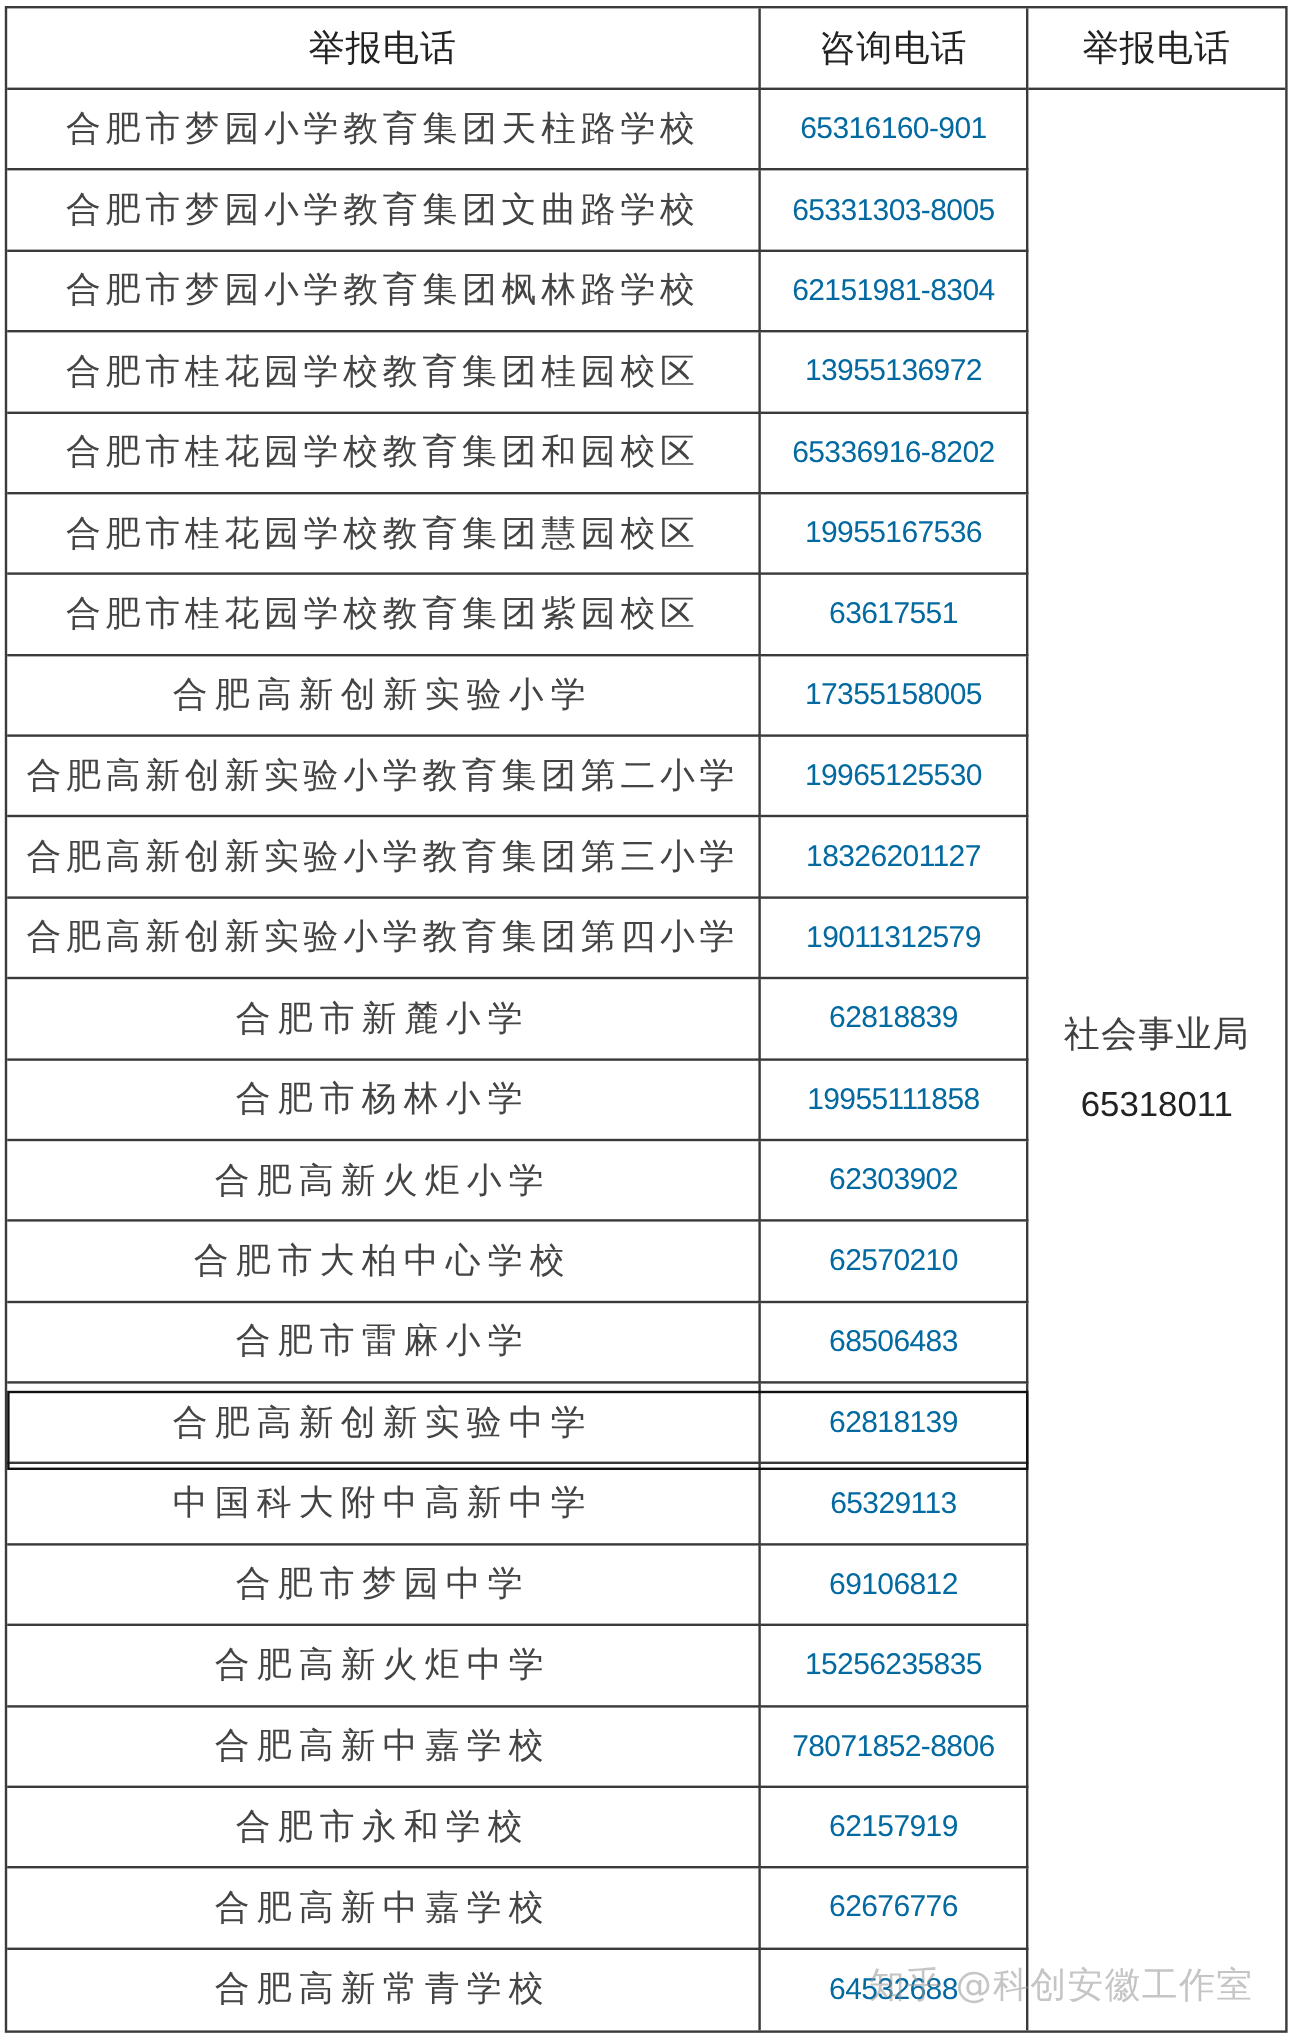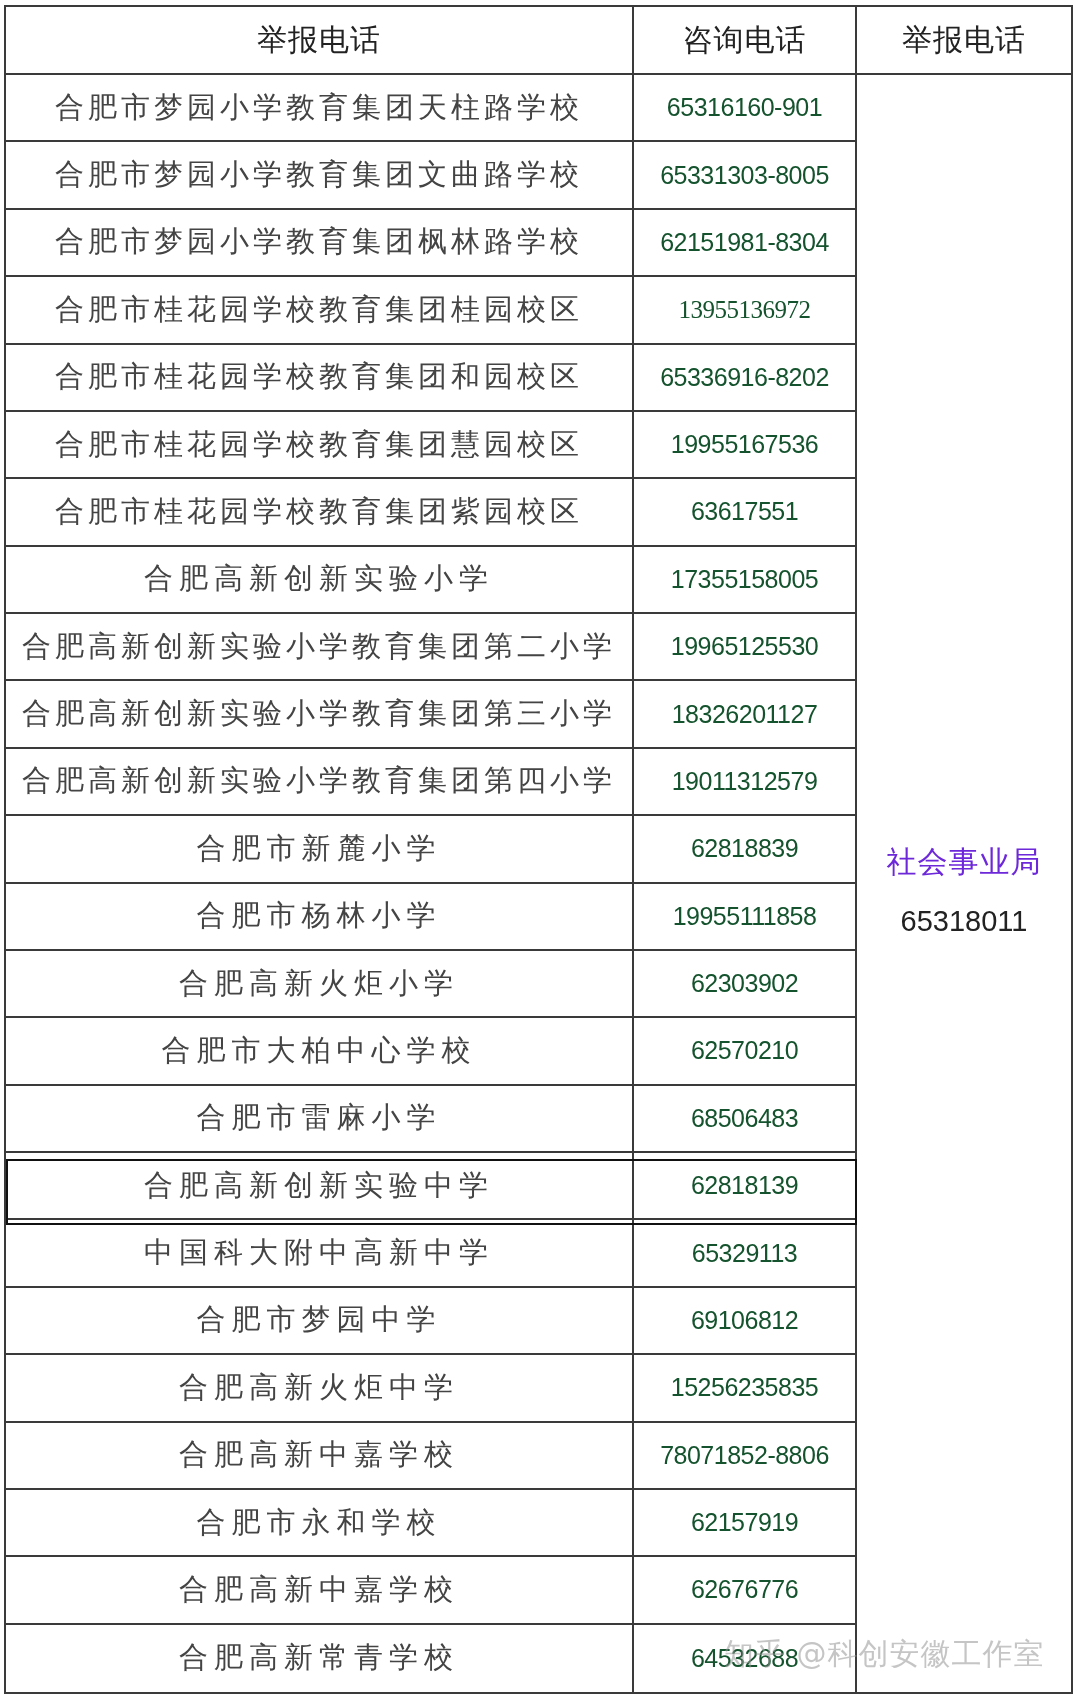--- a/index.html
+++ b/index.html
@@ -52,34 +52,34 @@
       font-family: "DejaVu Serif", "Liberation Serif", serif;
       font-size: 29px;
       letter-spacing: 6px;
       color: #444444;
       font-weight: 300;
     }
     .name.long { letter-spacing: 4px; font-size: 29px; }
     .phone {
       font-family: "Liberation Sans", sans-serif;
       font-size: 25px;
-      color: #14532d;
+      color: #0369a1;
       letter-spacing: -0.5px;
     }
     .report {
       grid-column: 3;
       grid-row: 2 / span 25;
       flex-direction: column;
       justify-content: center;
       border-right: none;
       border-bottom: none;
     }
     .report-dept {
       font-size: 30px;
-      color: #6d28d9;
+      color: #404040;
       letter-spacing: 1px;
       margin-bottom: 22px;
       margin-top: 12px;
     }
     .report-phone {
       font-family: "Liberation Sans", sans-serif;
       font-size: 29px;
       color: #222222;
     }
     .highlight-row {
@@ -115,21 +115,21 @@
   <div class="cell name long" style="grid-area: 2 / 1;">合肥市梦园小学教育集团天柱路学校</div>
   <div class="cell phone" style="grid-area: 2 / 2;">65316160-901</div>
 
   <div class="cell name long" style="grid-area: 3 / 1;">合肥市梦园小学教育集团文曲路学校</div>
   <div class="cell phone" style="grid-area: 3 / 2;">65331303-8005</div>
 
   <div class="cell name long" style="grid-area: 4 / 1;">合肥市梦园小学教育集团枫林路学校</div>
   <div class="cell phone" style="grid-area: 4 / 2;">62151981-8304</div>
 
   <div class="cell name long" style="grid-area: 5 / 1;">合肥市桂花园学校教育集团桂园校区</div>
-  <div class="cell phone" style="grid-area: 5 / 2; font-family: Liberation Serif, serif;">13955136972</div>
+  <div class="cell phone" style="grid-area: 5 / 2;">13955136972</div>
 
   <div class="cell name long" style="grid-area: 6 / 1;">合肥市桂花园学校教育集团和园校区</div>
   <div class="cell phone" style="grid-area: 6 / 2;">65336916-8202</div>
 
   <div class="cell name long" style="grid-area: 7 / 1;">合肥市桂花园学校教育集团慧园校区</div>
   <div class="cell phone" style="grid-area: 7 / 2;">19955167536</div>
 
   <div class="cell name long" style="grid-area: 8 / 1;">合肥市桂花园学校教育集团紫园校区</div>
   <div class="cell phone" style="grid-area: 8 / 2;">63617551</div>
 

